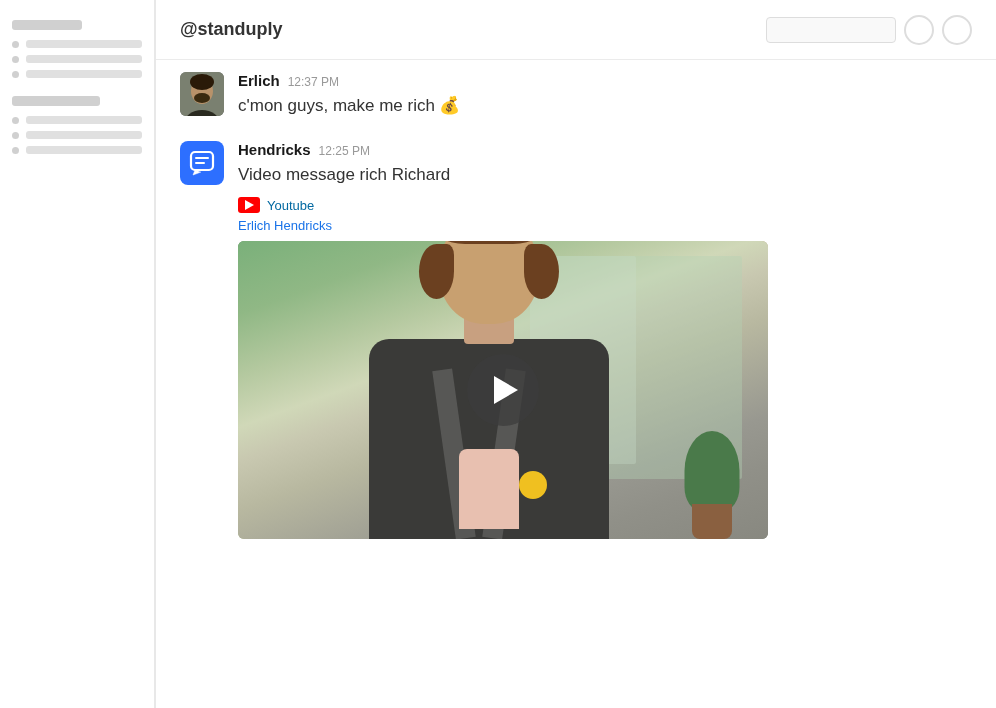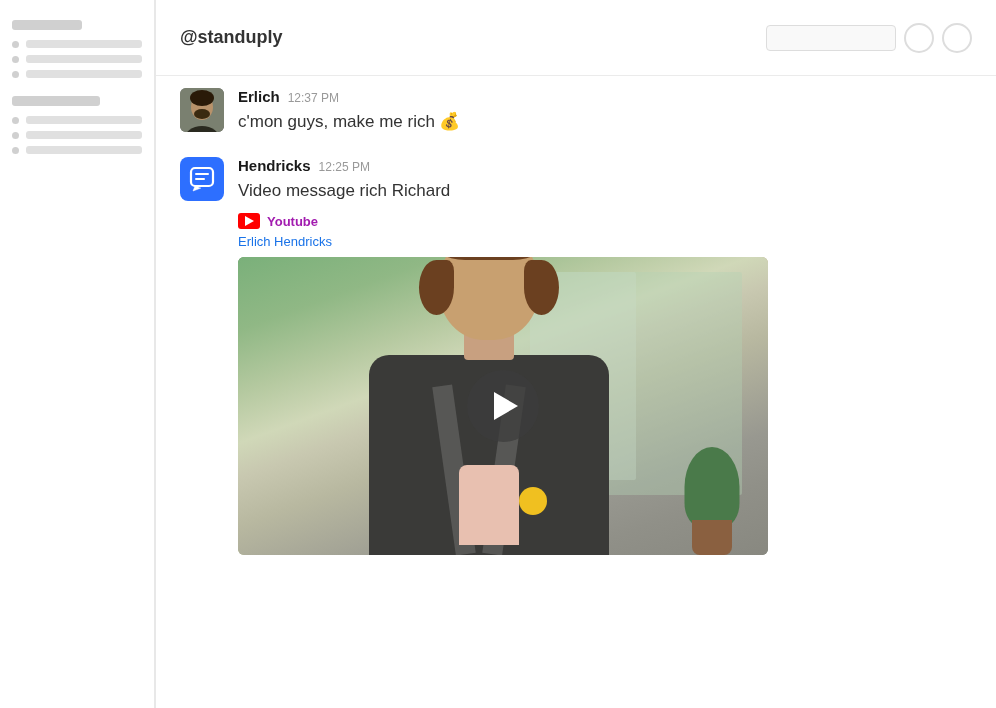--- a/index.html
+++ b/index.html
@@ -62,21 +62,21 @@
       border-left: 1px solid #e8e8e8;
     }
 
     
     .header {
       display: flex;
       align-items: center;
       justify-content: space-between;
       padding: 12px 24px;
       border-bottom: 1px solid #ebebeb;
-      height: 76px;
+      height: 60px;
       background: #fff;
     }
     .header-title {
       font-size: 18px;
       font-weight: 600;
       color: #333;
     }
     .header-controls {
       display: flex;
       align-items: center;
@@ -181,22 +181,21 @@
     }
     .yt-logo-triangle {
       width: 0;
       height: 0;
       border-top: 5px solid transparent;
       border-bottom: 5px solid transparent;
       border-left: 9px solid #fff;
     }
     .yt-platform-label {
       font-size: 13px;
-      color: #a21caf;
-      font-weight: bold;
+      color: #0369a1;
     }
     .yt-channel {
       font-size: 13px;
       color: #1a73e8;
       font-weight: 500;
       margin-bottom: 8px;
       cursor: pointer;
     }
     .yt-thumbnail {
       width: 530px;

